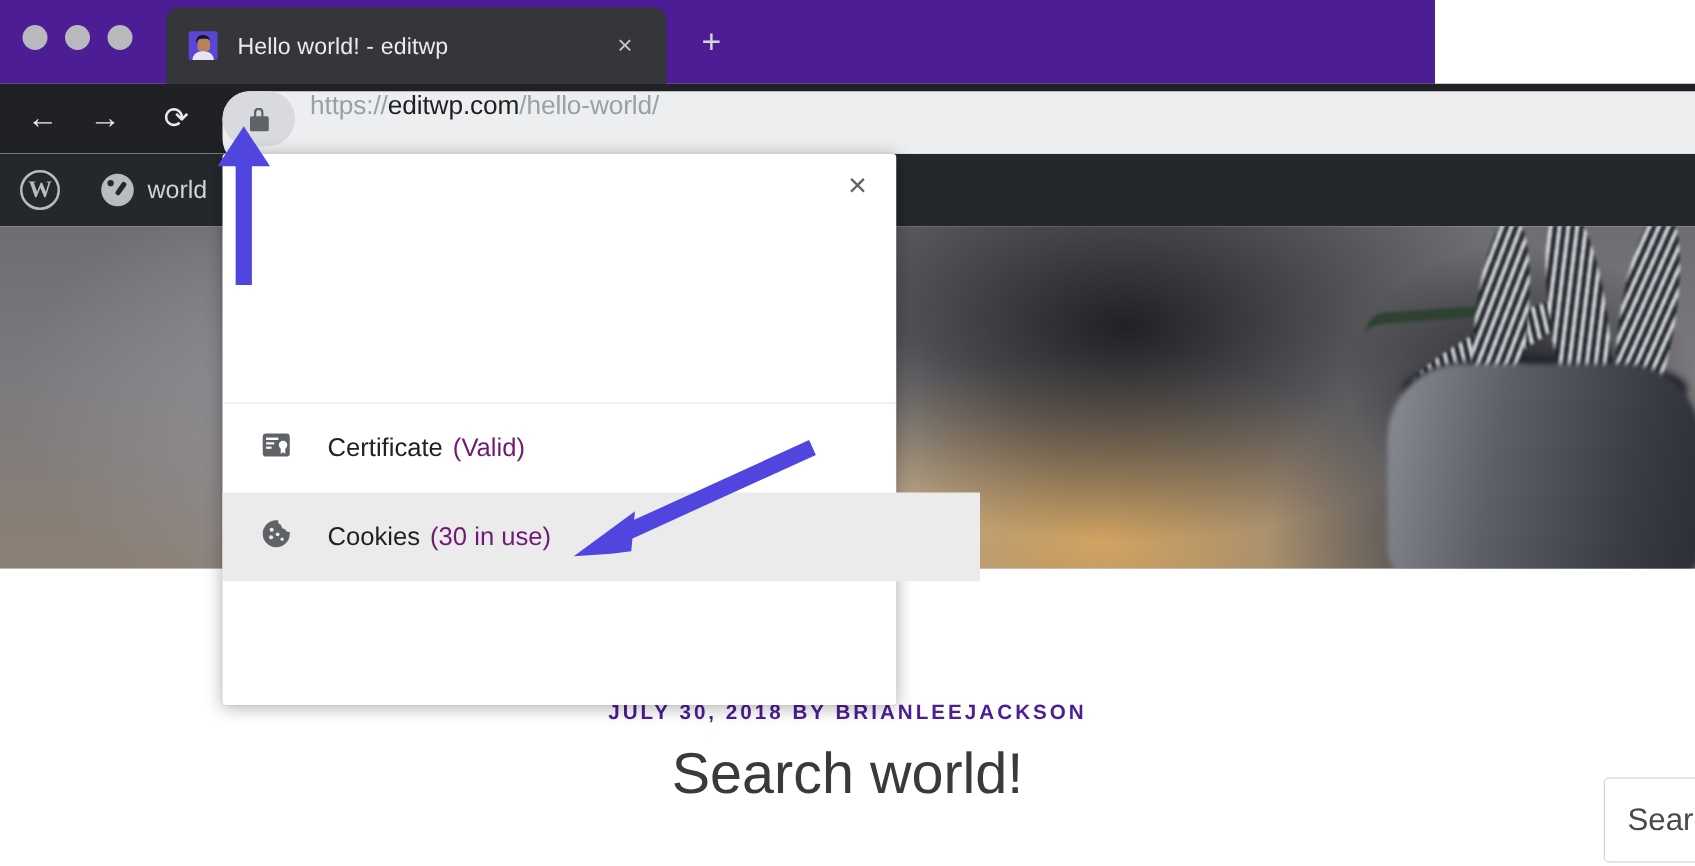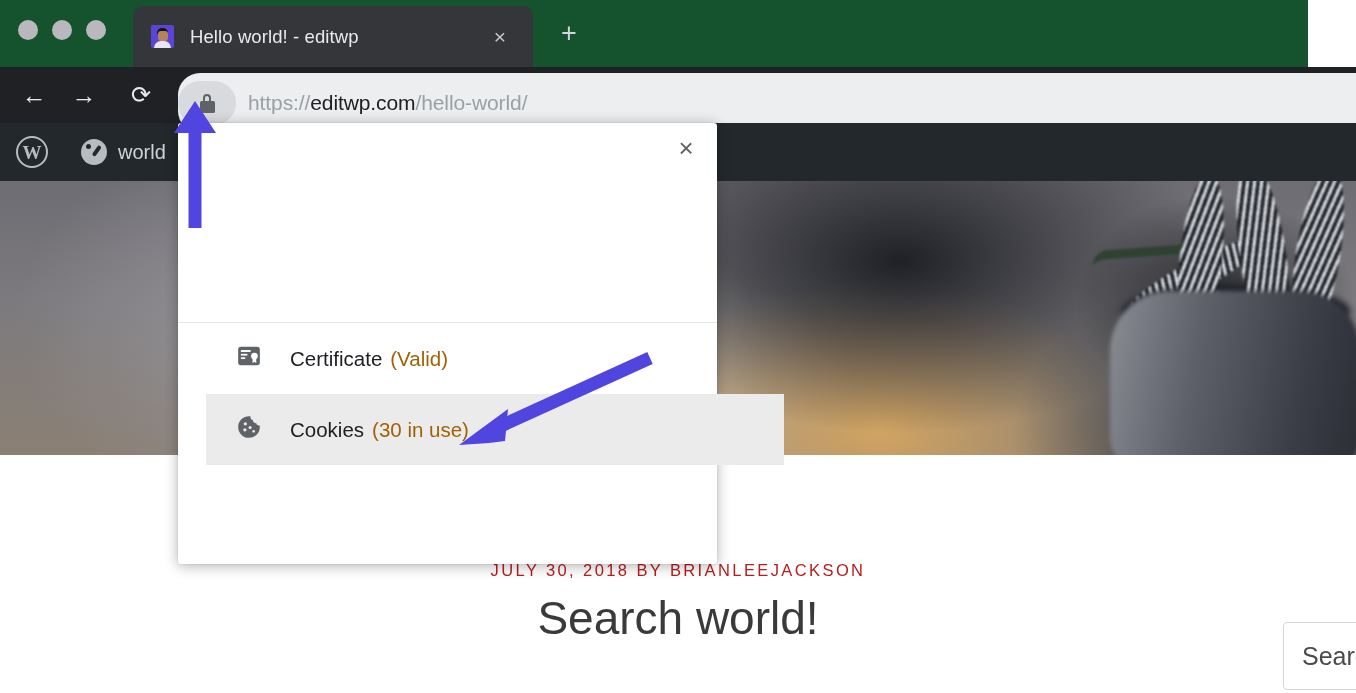--- a/index.html
+++ b/index.html
@@ -6,22 +6,22 @@
   html, body {
     width: 1356px; height: 693px;
     overflow: hidden;
     font-family: "Liberation Sans", sans-serif;
     background: #ffffff;
   }
   #root { position: relative; width: 1356px; height: 693px; overflow: hidden; }
 
   
   .chrome-top {
-    position: absolute; left: 0; top: 0; width: 1308px; height: 67px;
-    background: #14532d;
+    position: absolute; left: 0; top: 0; width: 1148px; height: 67px;
+    background: #4c1d95;
   }
   .traffic {
     position: absolute; left: 18px; top: 20px; display: flex; gap: 14px;
   }
   .traffic span {
     width: 20px; height: 20px; border-radius: 50%;
     background: #b9b9bd; display: block;
   }
   .tab {
     position: absolute; left: 133px; top: 6px; width: 400px; height: 61px;
@@ -69,21 +69,21 @@
     width: 30px; text-align: center;
   }
   .nav-back  { left: 19px; }
   .nav-fwd   { left: 69px; }
   .nav-rel   { left: 126px; font-size: 24px; }
 
   .omnibox {
     position: absolute; left: 178px; top: 73px;
     width: 1178px; height: 60px;
     background: #eceef0; border-radius: 22px 0 0 22px;
-    display: flex; align-items: center;
+    display: flex; align-items: flex-start;
   }
   .omni-lockwrap {
     width: 58px; height: 44px; border-radius: 22px;
     background: #d8dadd; display: flex; align-items: center;
     justify-content: center; flex: 0 0 auto;
   }
   .lock-icon { width: 15px; height: 19px; position: relative; }
   .lock-icon .shackle {
     position: absolute; left: 3.2px; top: 0; width: 8.6px; height: 8px;
     border: 2.2px solid #5f6368; border-bottom: none;
@@ -199,22 +199,22 @@
     border-top: 9px solid #2f4232; border-radius: 60px 60px 0 0;
     transform: rotate(-4deg); filter: blur(1.2px);
   }
 
   .article {
     position: absolute; left: 0; top: 332px; width: 1356px; height: 238px;
     background: #ffffff;
   }
   .article-meta {
     position: absolute; top: 106px; left: 0; width: 1356px; text-align: center;
-    font-size: 16.5px; letter-spacing: 2.4px; font-weight: normal;
-    color: #b91c1c;
+    font-size: 16.5px; letter-spacing: 2.4px; font-weight: bold;
+    color: #4c1d95;
   }
   .article-title {
     position: absolute; top: 136px; left: 0; width: 1356px; text-align: center;
     font-size: 46px; color: #3a3a3a; font-weight: 400;
   }
   .search-box {
     position: absolute; left: 1283px; top: 622px; width: 120px; height: 68px;
     background: #ffffff; border: 1px solid #d6d6d6; border-radius: 4px;
     display: flex; align-items: center; padding-left: 18px;
     font-size: 25px; color: #4a4a4a; overflow: hidden;
@@ -238,27 +238,27 @@
     color: #1d7b33; font-size: 25.5px; font-weight: 400; line-height: 1.2;
   }
   .bubble-body {
     margin-top: 20px; color: #3c4043; font-size: 19.5px; line-height: 1.58;
   }
   .bubble-body .learn { color: #9aa0a6; }
   .bubble-sep {
     position: absolute; left: 0; top: 199px; width: 539px; height: 1px;
     background: #e4e6e8;
   }
-  .bubble-list { position: absolute; left: 0; top: 200px; width: 606px; padding-left: 28px; }
+  .bubble-list { position: absolute; left: 0; top: 200px; width: 606px; }
   .bubble-item {
     height: 71px; display: flex; align-items: center; padding-left: 30px;
     font-size: 20.5px; color: #202124;
   }
   .bubble-item.highlight { background: #ebebeb; }
-  .bubble-item .sub { color: #a16207; margin-left: 8px; }
+  .bubble-item .sub { color: #701a75; margin-left: 8px; }
   .bubble-item .ico { width: 26px; margin-right: 28px; flex: 0 0 auto; display:block; }
 
   
   .annot { position: absolute; left: 0; top: 0; width: 1356px; height: 693px;
            pointer-events: none; }
 </style>
 </head>
 <body>
 
 <div id="root">

